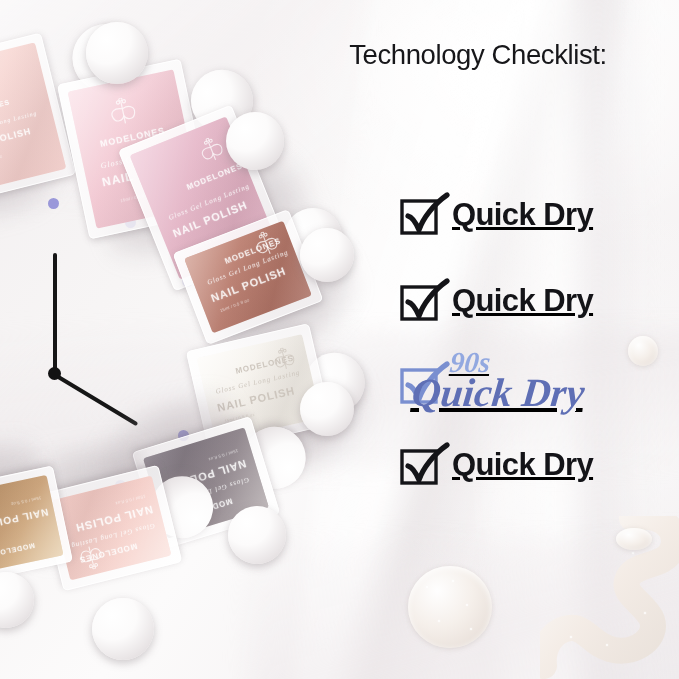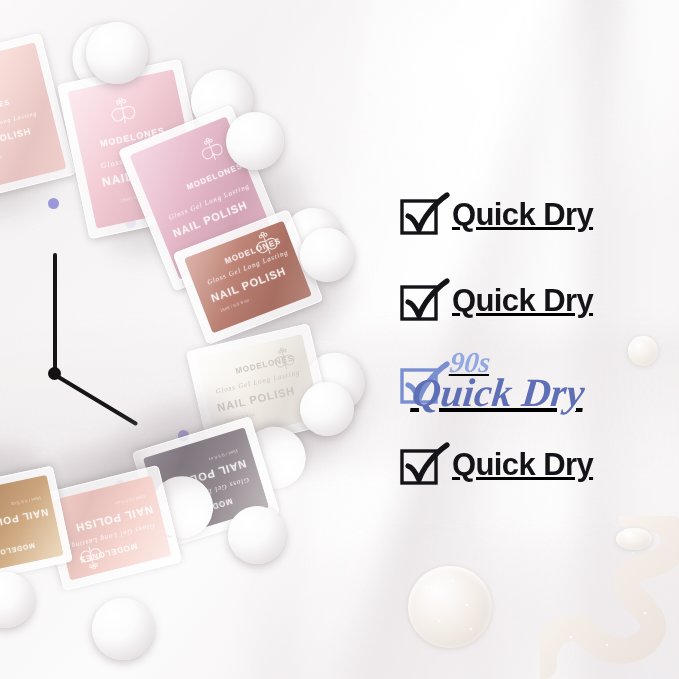--- a/index.html
+++ b/index.html
@@ -296,20 +296,21 @@
 
   <div class="cap" style="position:absolute;left:86px;top:22px;width:62px;height:62px;"></div>
   <div class="cap" style="position:absolute;left:226px;top:112px;width:58px;height:58px;"></div>
   <div class="cap" style="position:absolute;left:300px;top:228px;width:54px;height:54px;"></div>
   <div class="cap" style="position:absolute;left:300px;top:382px;width:54px;height:54px;"></div>
   <div class="cap" style="position:absolute;left:228px;top:506px;width:58px;height:58px;"></div>
   <div class="cap" style="position:absolute;left:92px;top:598px;width:62px;height:62px;"></div>
   <div class="cap" style="position:absolute;left:-22px;top:572px;width:56px;height:56px;"></div>
 
   <div id="headline">
+    <h2 id="subtitle">Technology Checklist:</h2>
   </div>
 
   <div id="checklist">
 
     <div class="row" style="height:58px;">
       <div class="cbwrap">
         <svg width="56" height="56" viewBox="0 0 56 56">
           <rect x="4" y="16" width="34" height="32" fill="none" stroke="#141418" stroke-width="3.4"></rect>
           <path d="M10 31 C14 32,18 38,21 45 C25 33,36 19,49 10" fill="none" stroke="#141418" stroke-width="5.2" stroke-linecap="round" stroke-linejoin="round"></path>
         </svg>

